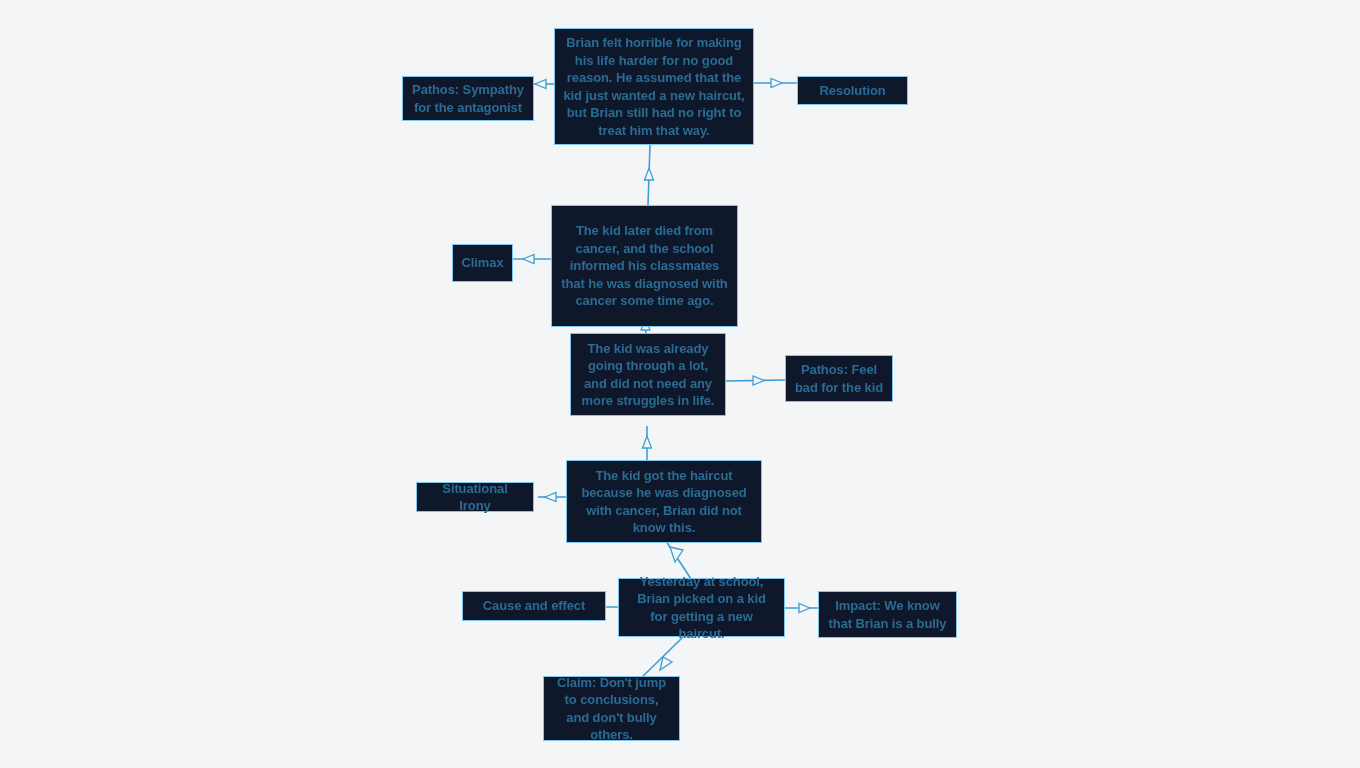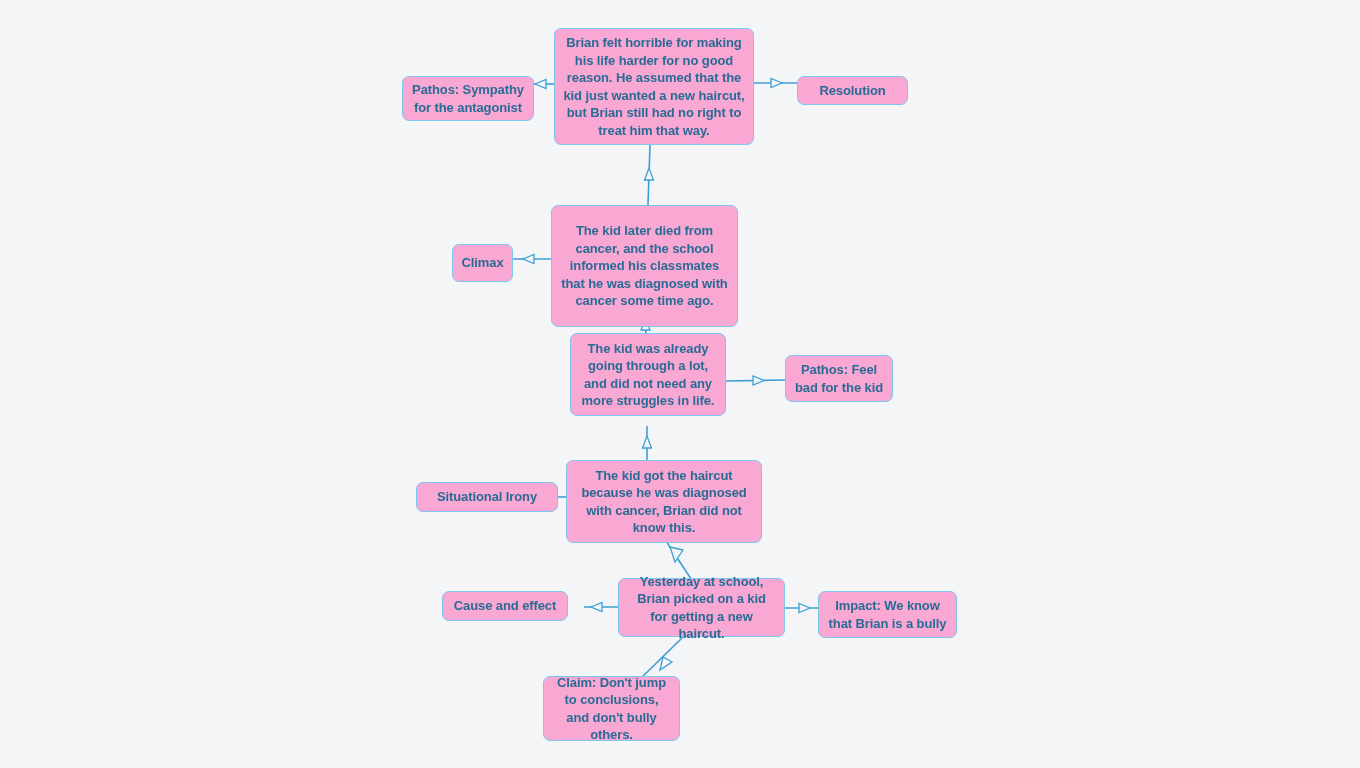--- a/index.html
+++ b/index.html
@@ -23,23 +23,23 @@
   #edges {
     position: absolute;
     left: 0; top: 0;
     width: 1360px;
     height: 768px;
     pointer-events: none;
   }
   .node {
     position: absolute;
     box-sizing: border-box;
-    background: #f9a8d4;
+    background: #0f172a;
     border: 1px solid #7fc6ef;
-    border-radius: 7px;
+    border-radius: 0;
     color: #2a6b94;
     font-weight: bold;
     font-size: 13px;
     line-height: 17.5px;
     letter-spacing: -0.1px;
     text-align: center;
     display: flex;
     align-items: center;
     justify-content: center;
     padding: 2px 8px;
@@ -154,29 +154,29 @@
   </div>
 
   <div class="node" style="left:785px; top:355px; width:108px; height:47px;">
     <span>Pathos: Feel bad for the kid</span>
   </div>
 
   <div class="node" style="left:566px; top:460px; width:196px; height:83px;">
     <span>The kid got the haircut because he was diagnosed with cancer, Brian did not know this.</span>
   </div>
 
-  <div class="node" style="left:416px; top:482px; width:142px; height:30px;">
+  <div class="node" style="left:416px; top:482px; width:118px; height:30px;">
     <span>Situational Irony</span>
   </div>
 
   <div class="node" style="left:618px; top:578px; width:167px; height:59px;">
     <span>Yesterday at school, Brian picked on a kid for getting a new haircut.</span>
   </div>
 
-  <div class="node" style="left:442px; top:591px; width:126px; height:30px;">
+  <div class="node" style="left:462px; top:591px; width:144px; height:30px;">
     <span>Cause and effect</span>
   </div>
 
   <div class="node" style="left:818px; top:591px; width:139px; height:47px;justify-content:center;">
     <span>Impact: We know that Brian is a bully</span>
   </div>
 
   <div class="node" style="left:543px; top:676px; width:137px; height:65px;">
     <span>Claim: Don't jump to conclusions, and don't bully others.</span>
   </div>

